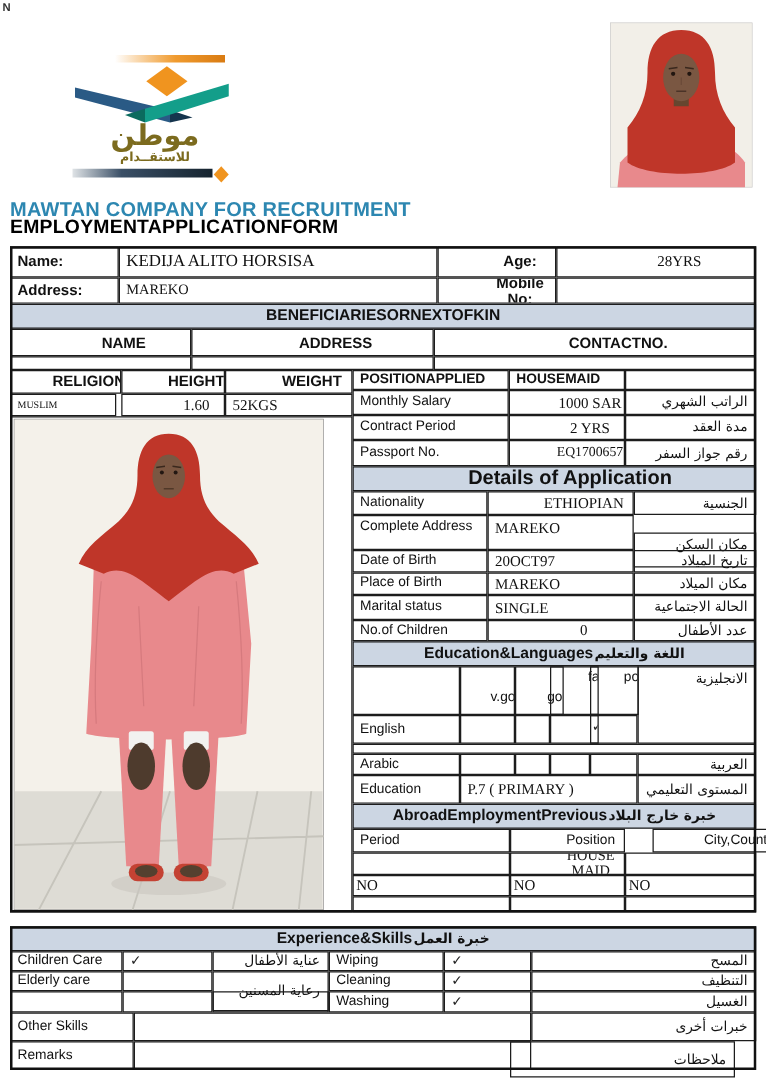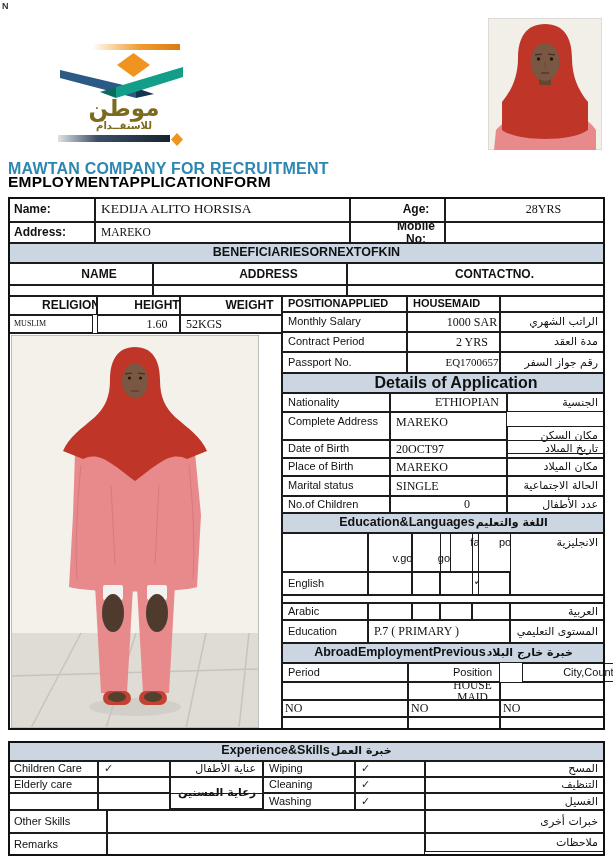--- a/index.html
+++ b/index.html
@@ -229,36 +229,36 @@
 
   <div class="cell l" style="left:8px;top:761px;width:90px;height:16px;">Children Care</div>
   <div class="cell l chk" style="left:98px;top:761px;width:72px;height:16px;">✓</div>
   <div class="cell ar" style="left:170px;top:761px;width:93px;height:16px;">عناية الأطفال</div>
   <div class="cell l" style="left:263px;top:761px;width:92px;height:16px;">Wiping</div>
   <div class="cell l chk" style="left:355px;top:761px;width:70px;height:16px;">✓</div>
   <div class="cell ar" style="left:425px;top:761px;width:180px;height:16px;">المسح</div>
 
   <div class="cell l" style="left:8px;top:777px;width:90px;height:16px;">Elderly care</div>
   <div class="cell l chk" style="left:98px;top:777px;width:72px;height:16px;"></div>
-  <div class="cell ar" style="left:170px;top:777px;width:93px;height:32px;font-weight:bold;">رعاية المسنين</div>
+  <div class="cell ar" style="left:170px;top:777px;width:93px;height:32px;">رعاية المسنين</div>
   <div class="cell l" style="left:263px;top:777px;width:92px;height:16px;">Cleaning</div>
   <div class="cell l chk" style="left:355px;top:777px;width:70px;height:16px;">✓</div>
   <div class="cell ar" style="left:425px;top:777px;width:180px;height:16px;">التنظيف</div>
 
   <div class="cell l" style="left:8px;top:793px;width:90px;height:17px;"></div>
   <div class="cell l" style="left:98px;top:793px;width:72px;height:17px;"></div>
   <div class="cell" style="left:170px;top:793px;width:93px;height:17px;"></div>
   <div class="cell l" style="left:263px;top:793px;width:92px;height:17px;">Washing</div>
   <div class="cell l chk" style="left:355px;top:793px;width:70px;height:17px;">✓</div>
   <div class="cell ar" style="left:425px;top:793px;width:180px;height:17px;">الغسيل</div>
 
   <div class="cell l" style="left:8px;top:810px;width:99px;height:23px;">Other Skills</div>
   <div class="cell" style="left:107px;top:810px;width:318px;height:23px;"></div>
   <div class="cell ar" style="left:425px;top:810px;width:180px;height:23px;">خبرات أخرى</div>
 
   <div class="cell l" style="left:8px;top:833px;width:99px;height:23px;">Remarks</div>
   <div class="cell" style="left:107px;top:833px;width:318px;height:23px;"></div>
-  <div class="cell ar" style="left:425px;top:833px;width:180px;height:19px;">ملاحظات</div>
+  <div class="cell ar" style="left:408px;top:833px;width:180px;height:29px;">ملاحظات</div>
 
   <div class="overlay" style="left:8px;top:197px;width:597px;height:533px;"></div>
   <div class="overlay" style="left:8px;top:741px;width:597px;height:115px;"></div>
 
 </div>
 
 </body></html>

